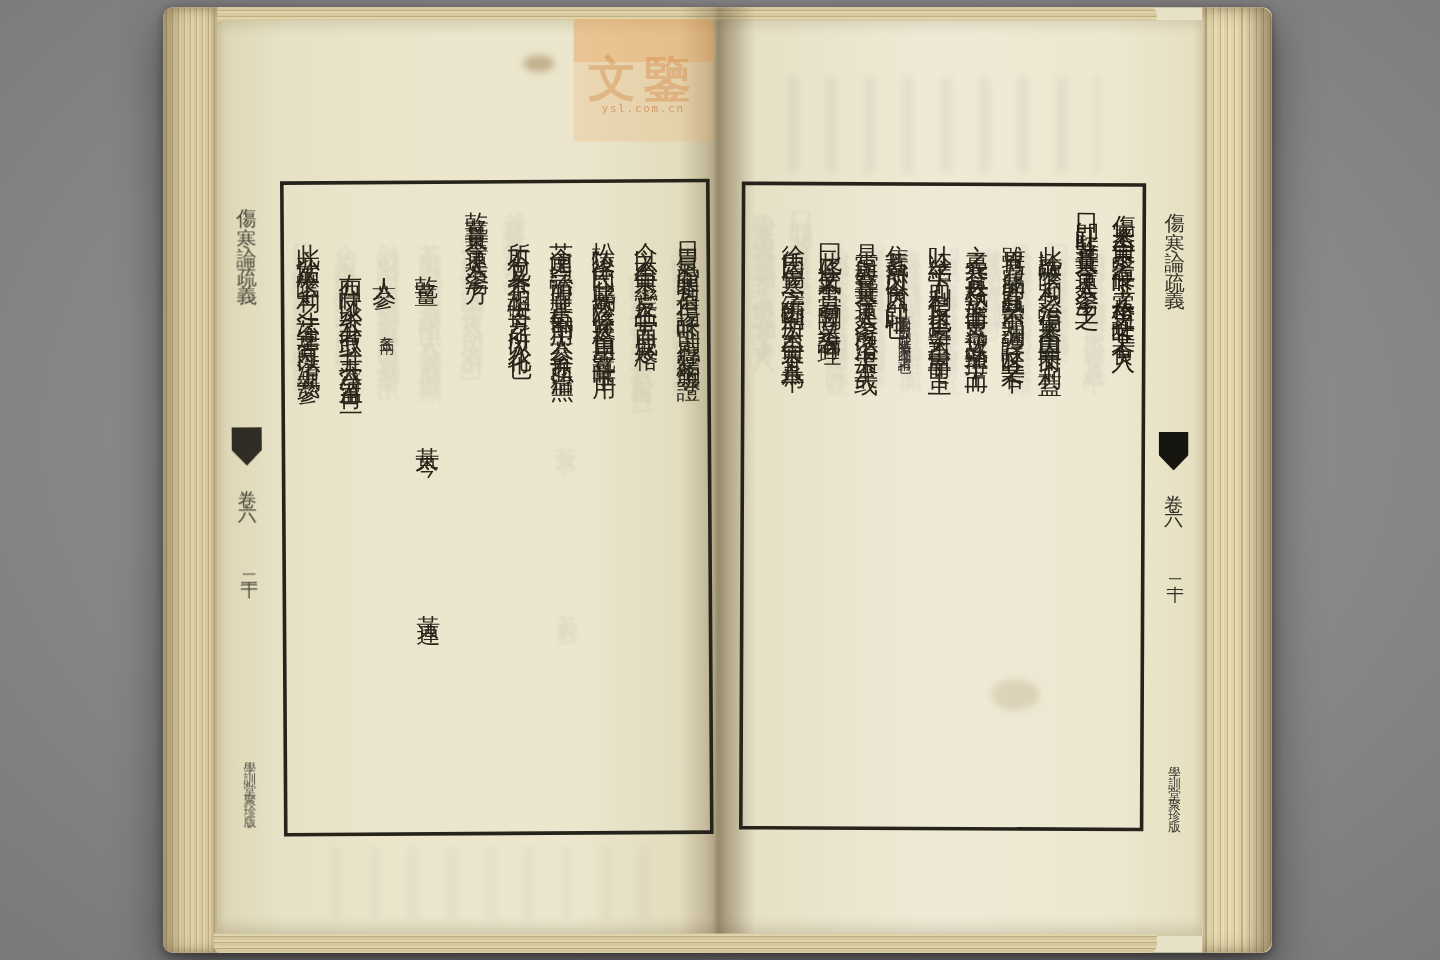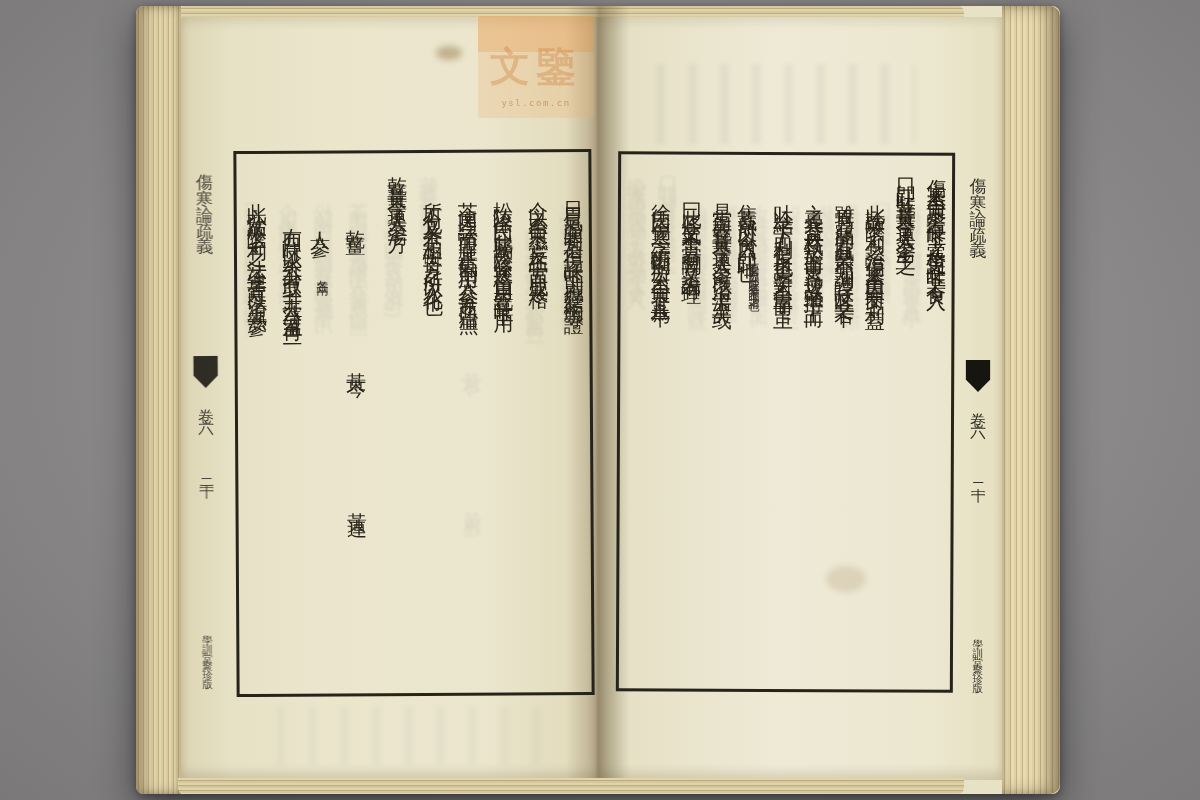--- a/index.html
+++ b/index.html
@@ -104,21 +104,21 @@
   .watermark{
     position:absolute;left:478px;top:16px;width:116px;height:102px;
     background:linear-gradient(180deg,rgba(233,150,70,.42) 0 36px,rgba(236,176,110,.26) 36px 100%);
     border-radius:3px;filter:blur(.4px);text-align:center;pointer-events:none;
   }
   .wm-chars{
     margin-top:30px;font-size:40px;letter-spacing:6px;line-height:1;
     color:rgba(206,120,48,.34);font-weight:bold;
   }
   .wm-url{
-    margin-top:12px;font-size:9px;letter-spacing:1.5px;
+    font-size:9px;letter-spacing:1.5px;
     font-family:"DejaVu Sans Mono","Liberation Mono",monospace;
     color:rgba(188,98,38,.5);
   }
 </style>
 </head>
 <body>
 
 <div class="photo">
   <div class="book">
 

